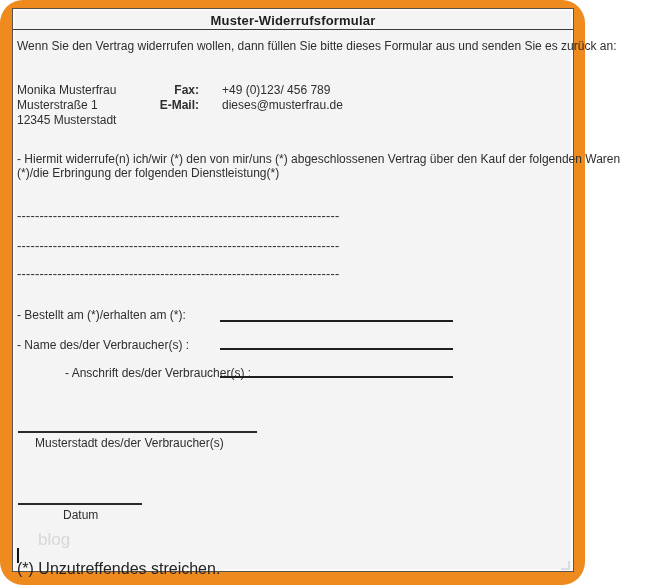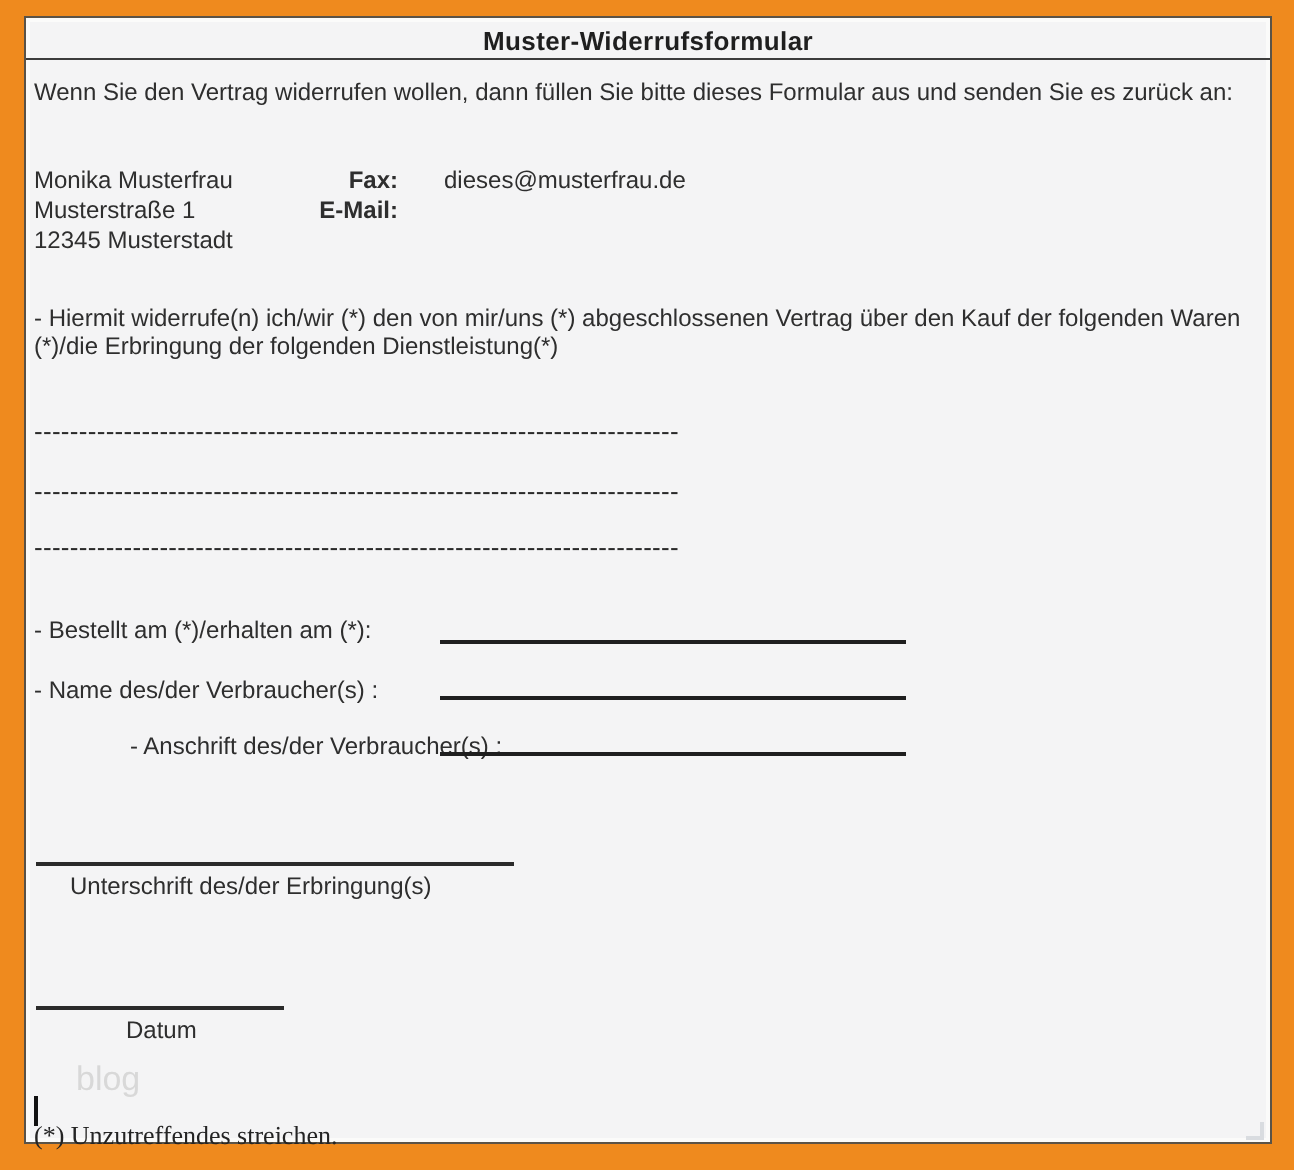--- a/index.html
+++ b/index.html
@@ -6,24 +6,25 @@
     margin: 0;
     padding: 0;
     width: 647px;
     height: 585px;
     overflow: hidden;
     background: #ffffff;
     font-family: "Liberation Sans", "DejaVu Sans", sans-serif;
   }
   .frame {
     box-sizing: border-box;
-    width: 647px;
+    width: 585px;
     height: 585px;
     background: #EF8A1E;
     padding: 8px 11px 13px 12px;
+    border-radius: 23px;
   }
   .page {
     position: relative;
     box-sizing: border-box;
     width: 100%;
     height: 100%;
     background: #F4F4F5;
     border: 1px solid #5B5347;
     box-shadow: inset 0 0 0 2px #FBFBFA;
     color: #2E2E2E;
@@ -97,24 +98,23 @@
     font-size: 17px;
     color: #D8D8D8;
   }
   .caret {
     left: 4px; top: 539px;
     width: 2px; height: 15px;
     background: #111111;
   }
   .footnote {
     left: 4px; top: 551px;
-    font-size: 13px;
+    font-size: 16px;
     color: #242424;
     white-space: nowrap;
-    font-family: Liberation Serif, serif;
   }
   .corner-mark {
     right: 3px; bottom: 1px;
     width: 7px; height: 7px;
     border-right: 2px solid #D9DCE0;
     border-bottom: 2px solid #D9DCE0;
   }
 </style>
 </head>
 <body>
@@ -131,40 +131,41 @@
     <div class="abs addr-col addr-names">
       <div>Monika Musterfrau</div>
       <div>Musterstraße 1</div>
       <div>12345 Musterstadt</div>
     </div>
     <div class="abs addr-col addr-labels">
       <div>Fax:</div>
       <div>E-Mail:</div>
     </div>
     <div class="abs addr-col addr-values">
+      <div>+49 (0)123/ 456 789</div>
       <div>dieses@musterfrau.de</div>
     </div>
 
     <div class="abs declaration">- Hiermit widerrufe(n) ich/wir (*) den von mir/uns (*) abgeschlossenen Vertrag über den Kauf der folgenden Waren (*)/die Erbringung der folgenden Dienstleistung(*)</div>
 
     <div class="abs dashline dash-0">------------------------------------------------------------------------</div>
     <div class="abs dashline dash-1">------------------------------------------------------------------------</div>
     <div class="abs dashline dash-2">------------------------------------------------------------------------</div>
 
     <div class="abs field-label flabel-0">- Bestellt am (*)/erhalten am (*):</div>
     <div class="abs blank blank-0"></div>
 
     <div class="abs field-label flabel-1">- Name des/der Verbraucher(s) :</div>
     <div class="abs blank blank-1"></div>
 
     <div class="abs field-label flabel-2">- Anschrift des/der Verbraucher(s) :</div>
     <div class="abs blank blank-2"></div>
 
     <div class="abs sig-line"></div>
-    <div class="abs sig-caption">Unterschrift des/der Erbringung(s)</div>
+    <div class="abs sig-caption">Musterstadt des/der Verbraucher(s)</div>
 
     <div class="abs date-line"></div>
     <div class="abs date-caption">Datum</div>
 
     <div class="abs watermark">blog</div>
     <div class="abs caret"></div>
     <div class="abs footnote">(*) Unzutreffendes streichen.</div>
 
     <div class="abs corner-mark"></div>
   </div>

